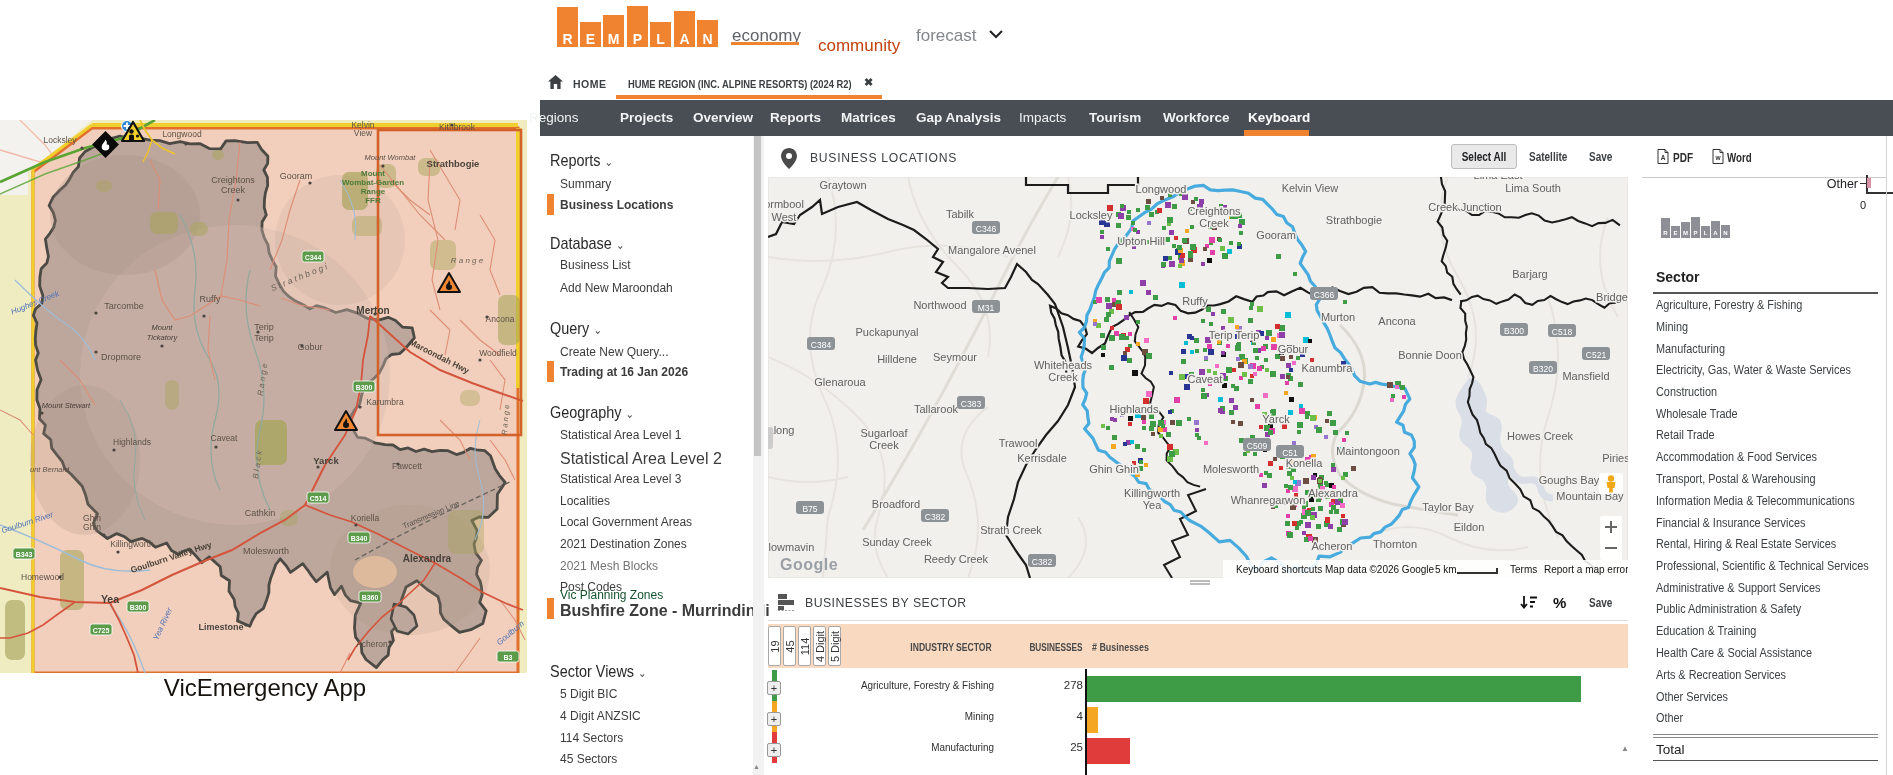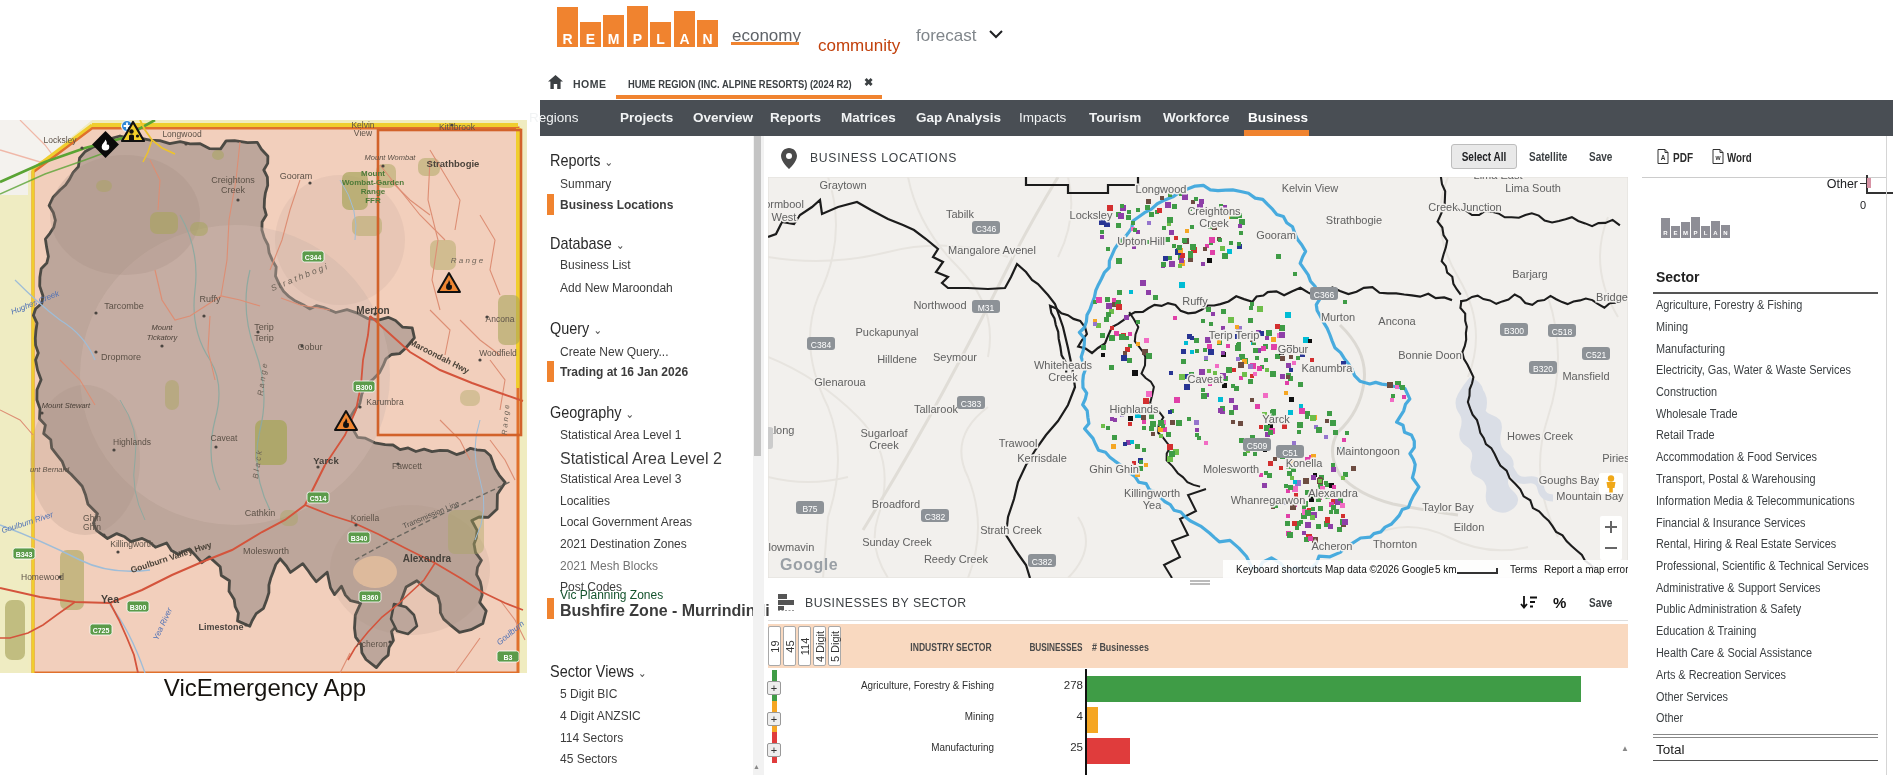--- a/index.html
+++ b/index.html
@@ -232,21 +232,21 @@
 <div class="abs" style="left:540px;top:100px;width:1353px;height:36px;background:#494e54"></div>
 <div class="lbl" style="left:529px;top:110px;font-size:13.5px;font-weight:normal;color:#f1f3f4">Regions</div>
 <div class="lbl" style="left:620px;top:110px;font-size:13.5px;font-weight:bold;color:#f1f3f4">Projects</div>
 <div class="lbl" style="left:693px;top:110px;font-size:13.5px;font-weight:bold;color:#f1f3f4">Overview</div>
 <div class="lbl" style="left:770px;top:110px;font-size:13.5px;font-weight:bold;color:#f1f3f4">Reports</div>
 <div class="lbl" style="left:841px;top:110px;font-size:13.5px;font-weight:bold;color:#f1f3f4">Matrices</div>
 <div class="lbl" style="left:916px;top:110px;font-size:13.5px;font-weight:bold;color:#f1f3f4">Gap Analysis</div>
 <div class="lbl" style="left:1019px;top:110px;font-size:13.5px;font-weight:normal;color:#f1f3f4">Impacts</div>
 <div class="lbl" style="left:1089px;top:110px;font-size:13.5px;font-weight:bold;color:#f1f3f4">Tourism</div>
 <div class="lbl" style="left:1163px;top:110px;font-size:13.5px;font-weight:bold;color:#f1f3f4">Workforce</div>
-<div class="lbl" style="left:1248px;top:110px;font-size:13.5px;font-weight:bold;color:#fff">Business</div>
+<div class="lbl" style="left:1248px;top:110px;font-size:13.5px;font-weight:bold;color:#fff">Keyboard</div>
 <div class="abs" style="left:1244px;top:130px;width:65px;height:6px;background:#f0832f"></div>
 <div class="lbl" style="left:550px;top:151px;font-size:17px;color:#2a2a2a;transform:scaleX(0.85);transform-origin:left top">Reports <span style="font-size:12px;color:#555">⌄</span></div>
 <div class="lbl" style="left:560px;top:177px;font-size:12px;color:#3c3c3c">Summary</div>
 <div class="abs" style="left:547px;top:194px;width:7px;height:21px;background:#f0832f"></div>
 <div class="lbl" style="left:560px;top:198px;font-size:12px;font-weight:bold;color:#3c3c3c">Business Locations</div>
 <div class="lbl" style="left:550px;top:234px;font-size:17px;color:#2a2a2a;transform:scaleX(0.85);transform-origin:left top">Database <span style="font-size:12px;color:#555">⌄</span></div>
 <div class="lbl" style="left:560px;top:258px;font-size:12px;color:#3c3c3c">Business List</div>
 <div class="lbl" style="left:560px;top:281px;font-size:12px;color:#3c3c3c">Add New Maroondah</div>
 <div class="lbl" style="left:550px;top:319px;font-size:17px;color:#2a2a2a;transform:scaleX(0.85);transform-origin:left top">Query <span style="font-size:12px;color:#555">⌄</span></div>
 <div class="lbl" style="left:560px;top:345px;font-size:12px;color:#3c3c3c">Create New Query...</div>

